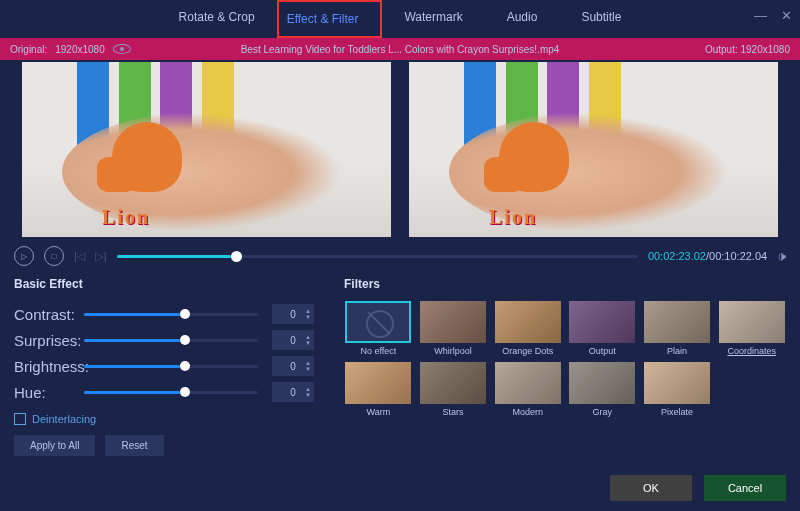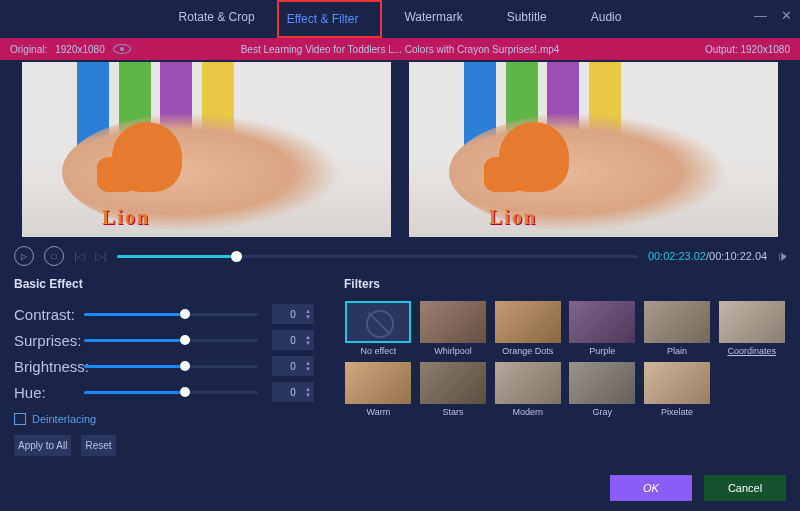--- a/index.html
+++ b/index.html
@@ -42,44 +42,44 @@
 .sliderrow { display: flex; align-items: center; height: 26px; }
 .sliderrow label { width: 70px; font-size: 15px; }
 .slider { flex: 1; height: 3px; background: #2a3560; position: relative; border-radius: 2px; margin-right: 14px; }
 .slider .fill { position: absolute; left: 0; height: 100%; background: #1e88ff; border-radius: 2px; }
 .slider .knob { position: absolute; top: -4px; width: 10px; height: 10px; background: #fff; border-radius: 50%; }
 .numbox { width: 42px; height: 20px; background: #2a3560; display: flex; align-items: center; justify-content: center; font-size: 10px; position: relative; }
 .numbox .arrows { position: absolute; right: 3px; display: flex; flex-direction: column; font-size: 6px; line-height: 6px; color: #8a95c4; }
 .check { display: flex; align-items: center; gap: 6px; margin-top: 8px; color: #5b9fe6; font-size: 11px; }
 .check .box { width: 12px; height: 12px; border: 1px solid #5b9fe6; }
 .basicbtns { display: flex; gap: 10px; margin-top: 10px; }
-.basicbtns button { background: #2a3560; border: none; color: #b8c3e6; padding: 5px 4px; font-size: 10px; cursor: pointer; }
+.basicbtns button { background: #2a3560; border: none; color: #b8c3e6; padding: 5px 16px; font-size: 10px; cursor: pointer; }
 .filters { flex: 1; }
 .filtergrid { display: grid; grid-template-columns: repeat(6, 1fr); gap: 6px; }
 .filteritem { display: flex; flex-direction: column; align-items: center; gap: 3px; }
 .filterthumb { width: 66px; height: 42px; background: #4a3828; position: relative; overflow: hidden; }
 .filterthumb.active { border: 2px solid #1ec8e0; background: #2a3560; }
 .filterthumb.noeffect::before { content: ""; position: absolute; width: 24px; height: 24px; border: 2px solid #4a5580; border-radius: 50%; top: 7px; left: 19px; }
 .filterthumb.noeffect::after { content: ""; position: absolute; width: 30px; height: 2px; background: #4a5580; transform: rotate(45deg); top: 19px; left: 17px; }
 .ft-img { position: absolute; inset: 0; }
 .filterlabel { font-size: 9px; color: #b8c3e6; text-align: center; white-space: nowrap; overflow: hidden; max-width: 66px; }
 .footer { position: absolute; bottom: 10px; right: 14px; display: flex; gap: 12px; }
 .footer button { width: 82px; height: 26px; border: none; color: #fff; font-size: 11px; cursor: pointer; }
-.btn-ok { background: #8b5cf6; font-style: italic; }
+.btn-ok { background: #404040; }
 .btn-cancel { background: #14532d; }
 </style>
 </head>
 <body>
 
 <div class="tabs">
   <div class="tab">Rotate &amp; Crop</div>
   <div class="tab active">Effect &amp; Filter</div>
   <div class="tab">Watermark</div>
+  <div class="tab">Audio</div>
   <div class="tab">Subtitle</div>
-  <div class="tab">Audio</div>
   <div class="winctl">
     <span>―</span>
     <span>✕</span>
   </div>
 </div>
 
 <div class="infobar">
   <div class="left">
     <span>Original:</span>
     <span>1920x1080</span>
@@ -215,21 +215,21 @@
         <div class="filteritem">
           <div class="filterthumb">
             <div class="ft-img" style="background: linear-gradient(135deg, rgba(255, 255, 255, 0.15), rgba(0, 0, 0, 0.25)) rgb(184, 138, 90);"></div>
           </div>
           <div class="filterlabel">Orange Dots</div>
         </div>
         <div class="filteritem">
           <div class="filterthumb">
             <div class="ft-img" style="background: linear-gradient(135deg, rgba(255, 255, 255, 0.15), rgba(0, 0, 0, 0.25)) rgb(106, 74, 122);"></div>
           </div>
-          <div class="filterlabel">Purple</div>
+          <div class="filterlabel">Output</div>
         </div>
         <div class="filteritem">
           <div class="filterthumb">
             <div class="ft-img" style="background: linear-gradient(135deg, rgba(255, 255, 255, 0.15), rgba(0, 0, 0, 0.25)) rgb(154, 138, 122);"></div>
           </div>
           <div class="filterlabel">Plain</div>
         </div>
         <div class="filteritem">
           <div class="filterthumb">
             <div class="ft-img" style="background: linear-gradient(135deg, rgba(255, 255, 255, 0.15), rgba(0, 0, 0, 0.25)) rgb(184, 168, 152);"></div>

